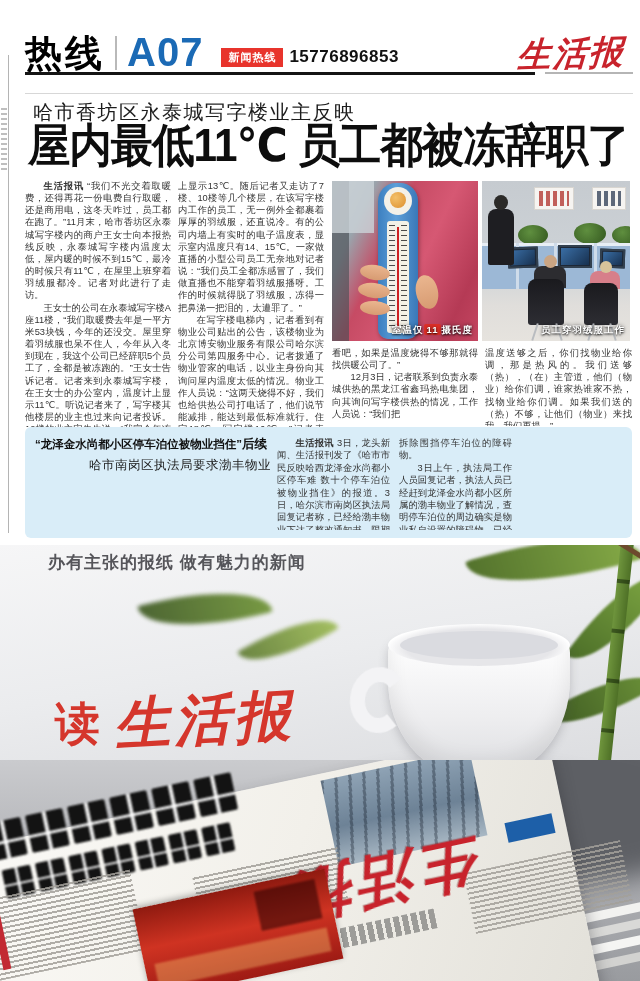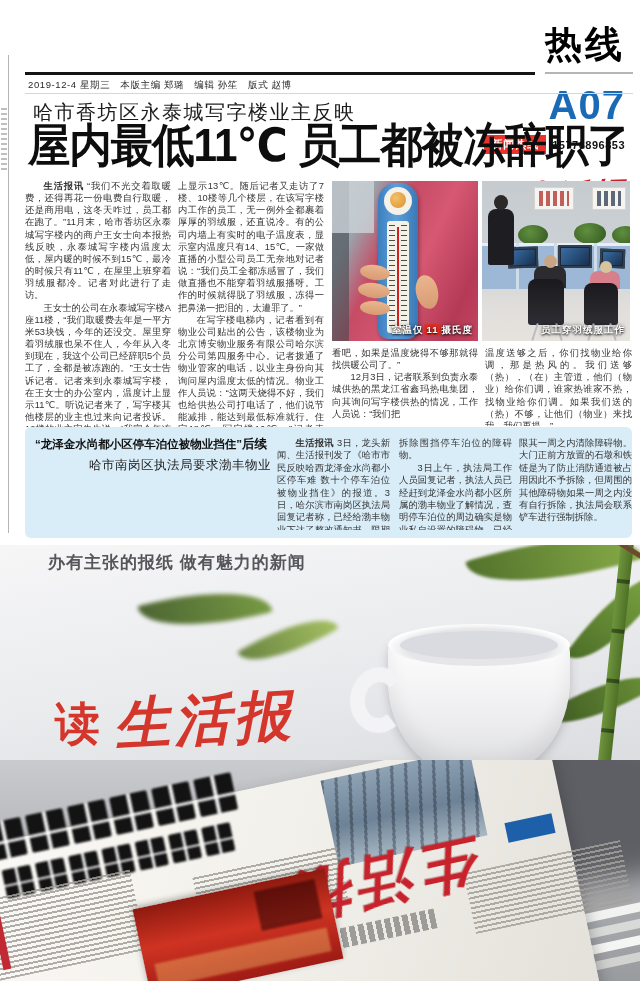--- a/index.html
+++ b/index.html
@@ -6,27 +6,27 @@
   html,body { background:#ffffff; }
   #page {
     position:relative; width:640px; height:981px; background:#fff;
     font-family:"Liberation Sans","DejaVu Sans",sans-serif; overflow:hidden;
     color:#222;
   }
   .abs { position:absolute; }
   .brush { font-family:"DejaVu Serif","Liberation Serif",serif; font-weight:bold; font-style:italic; }
 
   
-  .hdr { left:25px; top:26px; width:600px; height:46px; display:flex; align-items:flex-end; gap:10px;flex-direction:column; }
+  .hdr { left:25px; top:26px; width:600px; height:46px; display:flex; align-items:flex-end; gap:10px; }
   .hdr-section { font-size:37px; font-weight:900; color:#000; letter-spacing:3px; line-height:1; }
   .hdr-div { width:2px; height:34px; background:#b9b9b9; margin-bottom:2px; }
   .hdr-pageno { font-size:40px; font-weight:900; color:#1b6ab5; line-height:1; letter-spacing:1px; }
   .hotline { display:flex; align-items:center; gap:6px; margin-left:8px; margin-bottom:5px; }
   .hotline-badge { background:#e8342c; color:#fff; font-size:11px; font-weight:bold; padding:2px 7px; letter-spacing:1px; }
-  .hotline-num { font-size:11px; font-weight:bold; color:#111; letter-spacing:.5px; }
+  .hotline-num { font-size:17px; font-weight:bold; color:#111; letter-spacing:.5px; }
   .hdr-spacer { flex:1; }
   .hdr-logo { color:#c8232c; font-size:34px; line-height:1; letter-spacing:2px; transform:rotate(-2deg) skewX(-5deg); margin-bottom:2px; }
   .rule-thick { left:25px; top:72px; width:510px; height:3px; background:#141414; }
   .logo-rule { left:545px; top:72px; width:88px; height:2px; background:#b5b5b5; }
   .dateline { left:28px; top:79px; font-size:9.5px; color:#2a2a2a; letter-spacing:.6px; }
   .rule-thin { left:25px; top:93px; width:608px; height:1px; background:#d7d7d7; }
   .spine { left:8px; top:55px; width:1px; height:478px; background:#b4b4b4; }
   .spine-marks { left:1px; top:108px; width:6px; height:64px; background:repeating-linear-gradient(180deg,#8a8a8a 0 2px,transparent 2px 5px); opacity:.55; }
 
   
@@ -205,21 +205,20 @@
     <span class="hdr-pageno">A07</span>
     <span class="hotline">
       <span class="hotline-badge">新闻热线</span>
       <span class="hotline-num">15776896853</span>
     </span>
     <span class="hdr-spacer"></span>
     <span class="hdr-logo brush">生活报</span>
   </div>
   <div class="abs rule-thick"></div>
   <div class="abs logo-rule"></div>
-  <div class="abs dateline">2019-12-4 星期三　本版主编 郑璐　编辑 孙笙　版式 赵博</div>
   <div class="abs rule-thin"></div>
 
   <div class="abs s1-kicker">哈市香坊区永泰城写字楼业主反映</div>
   <div class="abs s1-headline">屋内最低11℃ 员工都被冻辞职了</div>
 
   <div class="abs bcol" id="col1">
     <p><span class="lead-tag">生活报讯</span><span>“我们不光交着取暖费，还得再花一份电费自行取暖，还是商用电，这冬天咋过，员工都在跑了。”11月末，哈市香坊区永泰城写字楼内的商户王女士向本报热线反映，永泰城写字楼内温度太低，屋内暖的时候不到15℃，最冷的时候只有11℃，在屋里上班穿着羽绒服都冷。记者对此进行了走访。</span></p>
     <p>王女士的公司在永泰城写字楼A座11楼，“我们取暖费去年是一平方米53块钱，今年的还没交。屋里穿着羽绒服也呆不住人，今年从入冬到现在，我这个公司已经辞职5个员工了，全都是被冻跑的。”王女士告诉记者。记者来到永泰城写字楼，在王女士的办公室内，温度计上显示11℃。听说记者来了，写字楼其他楼层的业主也过来向记者投诉。12楼的业主宋先生说：“我家今年冻跑了4个员工，刚在我这干一年，我刚把她们培训完，4个人全辞职了。”记者拿着温度计来到12楼宋先生的公司屋内，温度计</p>
   </div>
   <div class="abs bcol" id="col2">
@@ -299,23 +298,20 @@
       <div class="s2-kicker"><span>“龙泽金水尚都小区停车泊位被物业挡住”</span><span class="tail">后续</span></div>
       <div class="s2-subhead">哈市南岗区执法局要求渤丰物业</div>
     </div>
     <div class="s2col" id="s2c1">
       <p><span class="lead-tag">生活报讯</span><span>3日，龙头新闻、生活报刊发了《哈市市民反映哈西龙泽金水尚都小区停车难 数十个停车泊位被物业挡住》的报道。3日，哈尔滨市南岗区执法局回复记者称，已经给渤丰物业下达了整改通知书，限期一周内</span></p>
     </div>
     <div class="s2col" id="s2c2">
       <p class="noind">拆除围挡停车泊位的障碍物。</p>
       <p>3日上午，执法局工作人员回复记者，执法人员已经赶到龙泽金水尚都小区所属的渤丰物业了解情况，查明停车泊位的周边确实是物业私自设置的障碍物，已经告诉物业负责人</p>
     </div>
-    <div class="s2col" id="s2c3">
-      <p class="noind">限其一周之内清除障碍物。大门正前方放置的石墩和铁链是为了防止消防通道被占用因此不予拆除，但周围的其他障碍物如果一周之内没有自行拆除，执法局会联系铲车进行强制拆除。</p>
-    </div>
   </div>
 
   <div class="abs promo">
     <div class="leaf leaf-a"></div>
     <div class="leaf leaf-b"></div>
     <div class="leaf leaf-c"></div>
     <div class="leaf leaf-d"></div>
     <div class="leaf leaf-e"></div>
     <div class="stalk"></div>
     <div class="twig1"></div>

